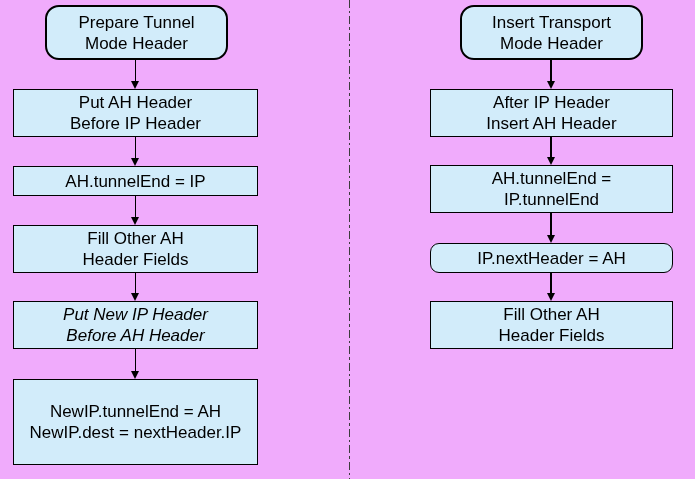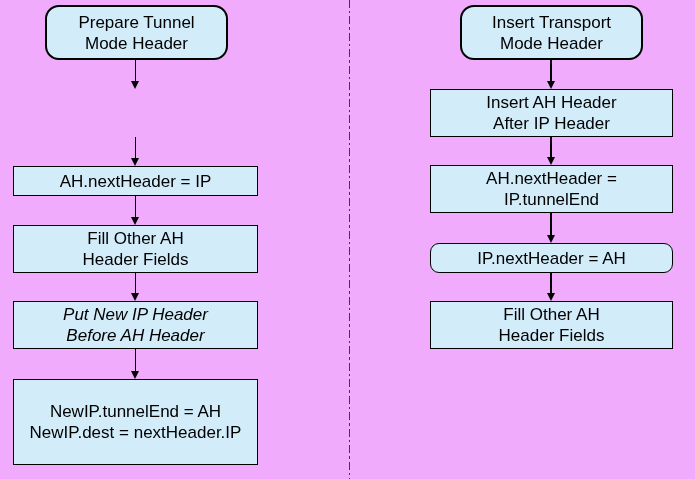--- a/index.html
+++ b/index.html
@@ -103,28 +103,32 @@
   <div class="node terminator l-term">
     <span class="line">Prepare Tunnel</span>
     <span class="line">Mode Header</span>
   </div>
 
   <div class="arrow l-arrow l-a1">
     <span class="shaft"></span>
     <span class="head"></span>
   </div>
 
+  <div class="node l-s1">
+    <span class="line">Put AH Header</span>
+    <span class="line">Before IP Header</span>
+  </div>
 
   <div class="arrow l-arrow l-a2">
     <span class="shaft"></span>
     <span class="head"></span>
   </div>
 
   <div class="node l-s2">
-    <span class="line">AH.nextHeader = IP</span>
+    <span class="line">AH.tunnelEnd = IP</span>
   </div>
 
   <div class="arrow l-arrow l-a3">
     <span class="shaft"></span>
     <span class="head"></span>
   </div>
 
   <div class="node l-s3">
     <span class="line">Fill Other AH</span>
     <span class="line">Header Fields</span>
@@ -154,31 +158,31 @@
     <span class="line">Insert Transport</span>
     <span class="line">Mode Header</span>
   </div>
 
   <div class="arrow r-arrow r-a1">
     <span class="shaft"></span>
     <span class="head"></span>
   </div>
 
   <div class="node r-s1">
+    <span class="line">After IP Header</span>
     <span class="line">Insert AH Header</span>
-    <span class="line">After IP Header</span>
   </div>
 
   <div class="arrow r-arrow r-a2">
     <span class="shaft"></span>
     <span class="head"></span>
   </div>
 
   <div class="node r-s2">
-    <span class="line">AH.nextHeader =</span>
+    <span class="line">AH.tunnelEnd =</span>
     <span class="line">IP.tunnelEnd</span>
   </div>
 
   <div class="arrow r-arrow r-a3">
     <span class="shaft"></span>
     <span class="head"></span>
   </div>
 
   <div class="node r-s3">
     <span class="line">IP.nextHeader = AH</span>

